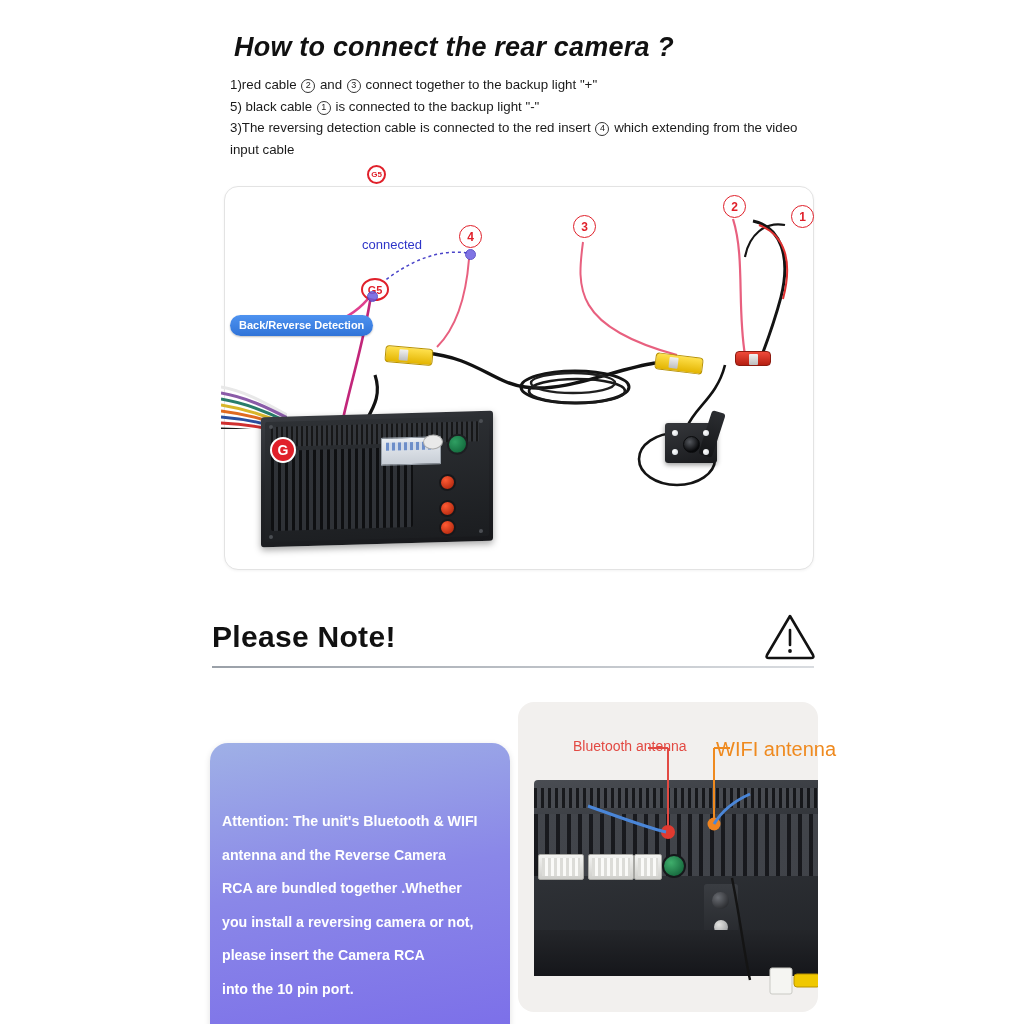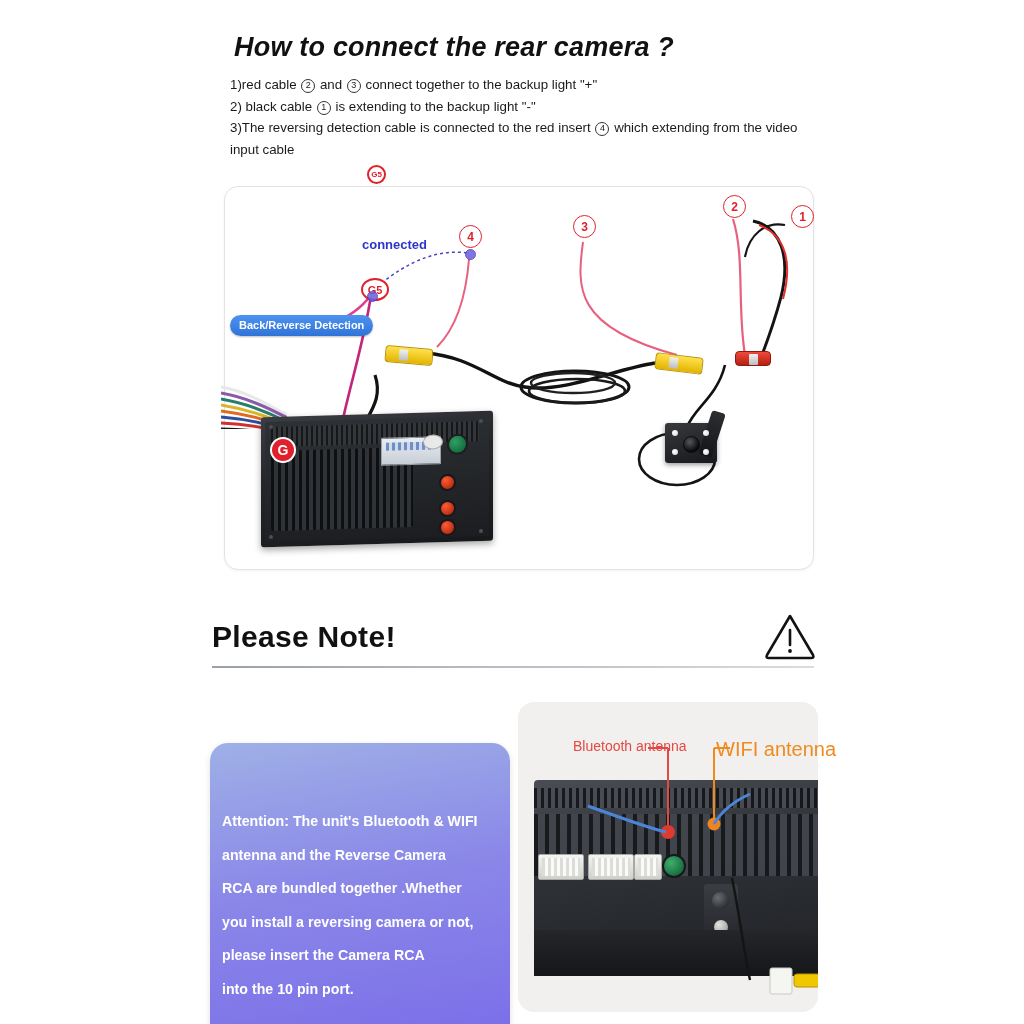--- a/index.html
+++ b/index.html
@@ -118,21 +118,21 @@
     position:absolute;left:136px;top:91px;
     width:24px;height:19px;border:2px solid #e0202a;border-radius:50%;
     color:#e0202a;font-size:11px;font-weight:bold;
     display:flex;align-items:center;justify-content:center;background:#fff;
   }
   .dot-purple{position:absolute;width:9px;height:9px;border-radius:50%;
     background:#6b5ce0;border:1px solid #4b3fbf;opacity:.85;}
 
   .connected-lbl{
     position:absolute;left:137px;top:50px;
-    color:#2e35c8;font-size:13px;font-weight:700;
+    color:#2e35c8;font-size:13px;font-weight:400;
   }
 
   
   .call{
     position:absolute;width:21px;height:21px;border-radius:50%;
     border:1.6px solid #e0202a;color:#e0202a;
     font-size:12px;font-weight:bold;background:#fff;
     display:flex;align-items:center;justify-content:center;
   }
 
@@ -241,23 +241,23 @@
 
   <div class="steps">
     <div class="ln">
       <span>1)red cable</span>
       <span class="cnum">2</span>
       <span>and</span>
       <span class="cnum">3</span>
       <span>connect together to the backup light "+"</span>
     </div>
     <div class="ln">
-      <span>2) black cable</span>
+      <span>5) black cable</span>
       <span class="cnum">1</span>
-      <span>is extending to the backup light "-"</span>
+      <span>is connected to the backup light "-"</span>
     </div>
     <div class="ln wrap">
       <span>3)The reversing detection cable</span>
       <span class="cnum g5">G5</span>
       <span>is connected to the red insert</span>
       <span class="cnum">4</span>
       <span>which extending from the video input cable</span>
     </div>
   </div>
 

